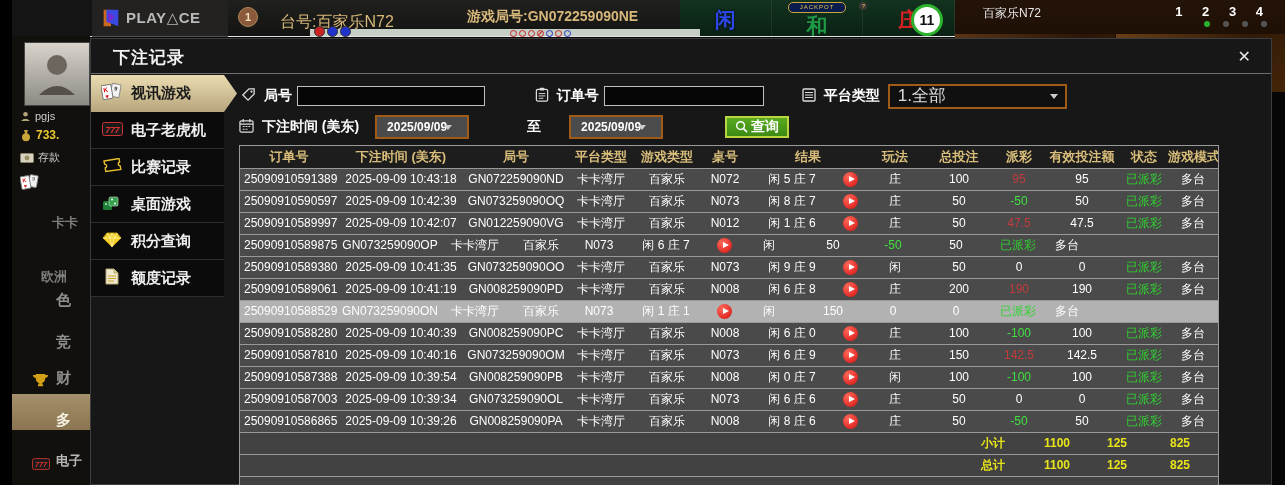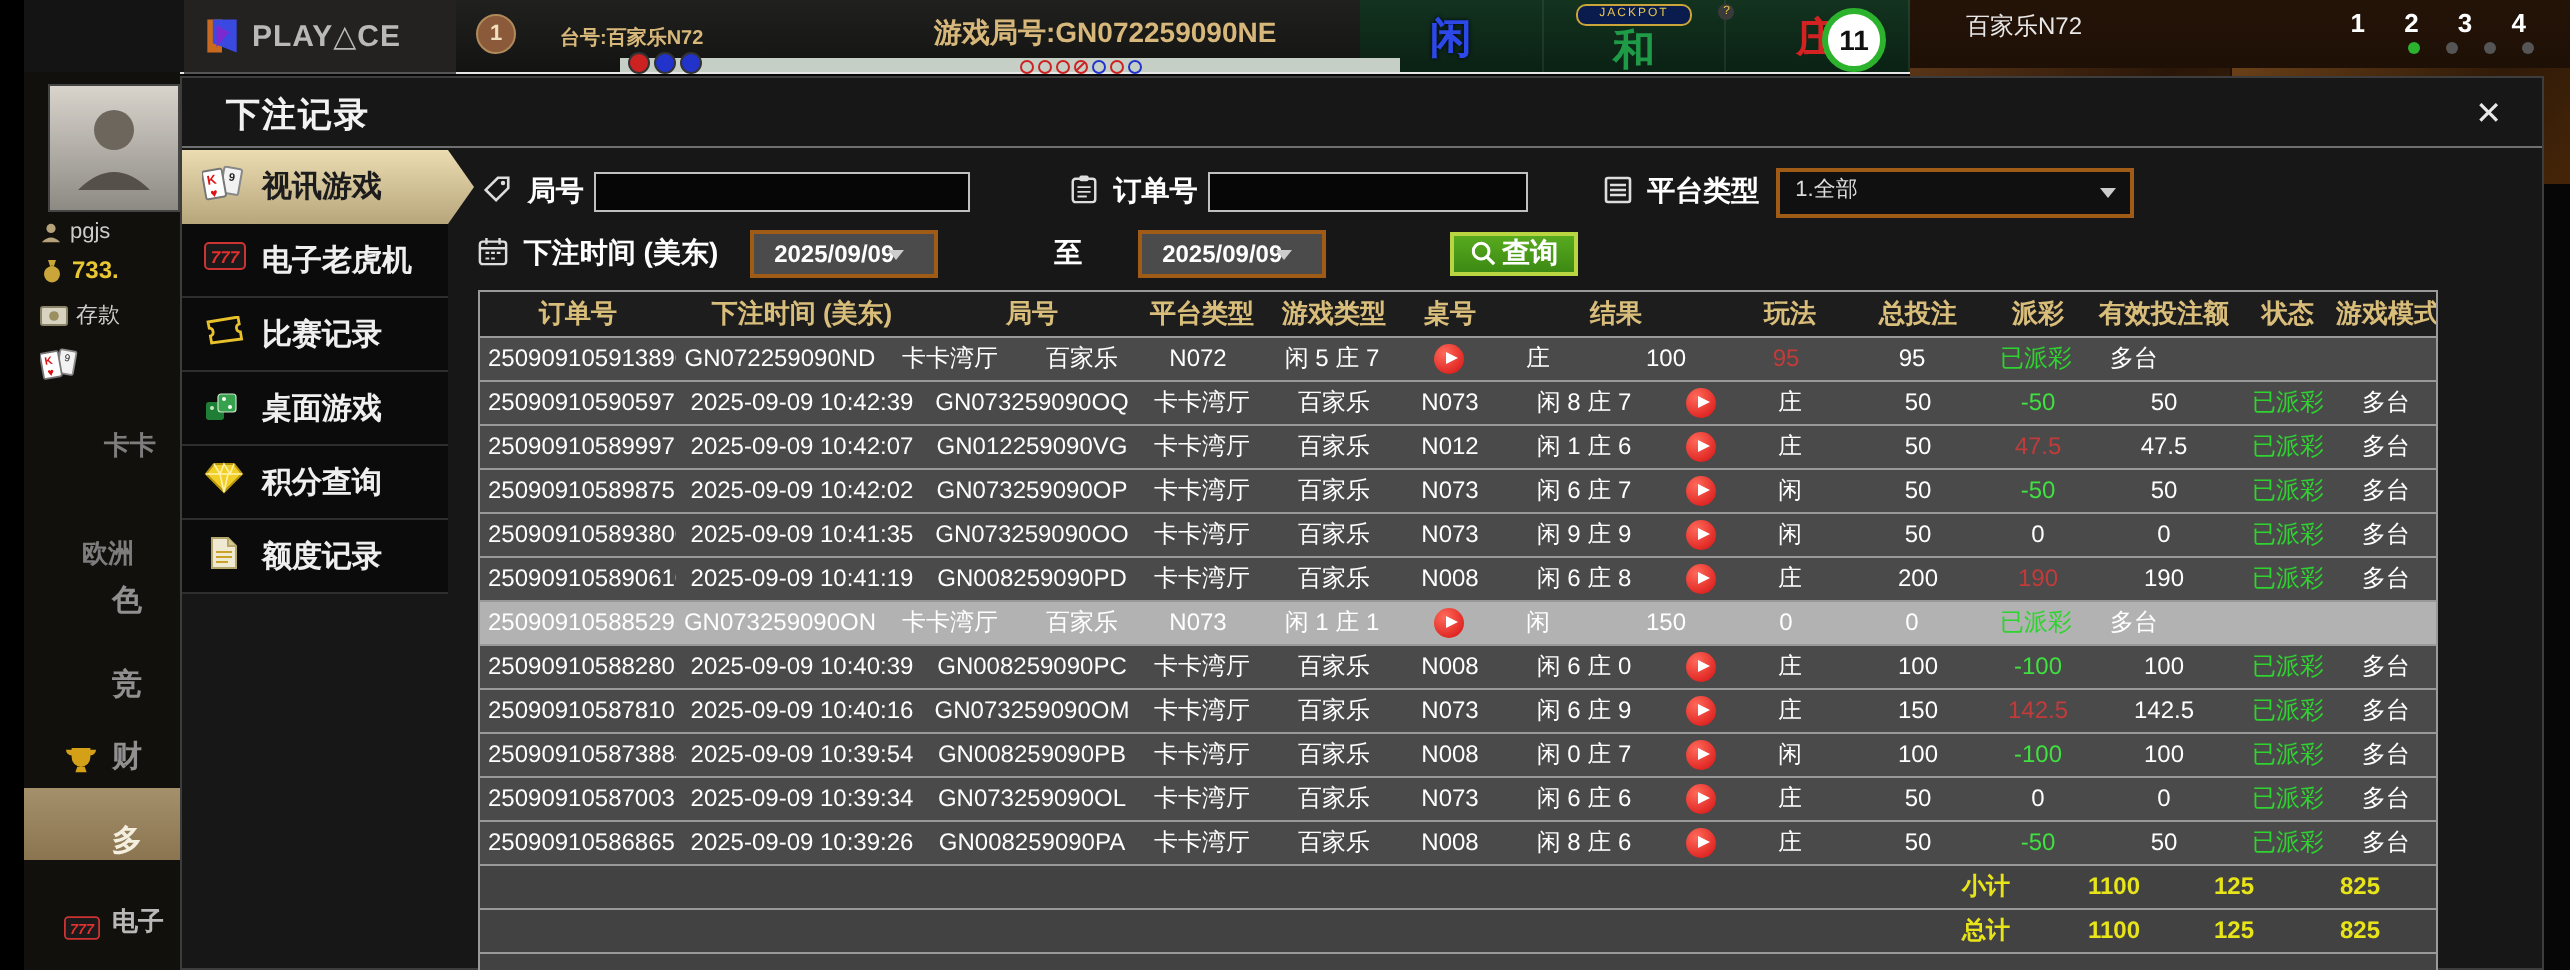--- a/index.html
+++ b/index.html
@@ -15,21 +15,21 @@
   .felt{position:absolute;left:452px;top:0;width:275px;height:36px;background:linear-gradient(180deg,#13331f,#0a2114);display:flex;}
   .felt-zone{flex:1;border-right:1px solid rgba(255,255,255,.07);position:relative;text-align:center;}
   .zone-char{font-size:21px;font-weight:bold;line-height:40px;}
   .zc-player{color:#2c48e8;text-shadow:0 0 2px #001;}
   .zc-tie{color:#1f9a47;line-height:52px;}
   .zc-banker{color:#d42222;}
   .jackpot-pill{position:absolute;left:50%;top:2px;transform:translateX(-50%);width:56px;height:9px;border:1px solid #caa53a;border-radius:5px;background:#0a1b4d;color:#e8c84a;font-size:6px;line-height:9px;letter-spacing:1px;}
   .jackpot-q{position:absolute;right:-5px;top:2px;width:8px;height:8px;border-radius:50%;background:#3a3a3a;color:#e8c84a;font-size:6px;line-height:8px;}
   .countdown{position:absolute;right:12px;top:4px;width:26px;height:26px;border-radius:50%;background:#fff;border:3px solid #2db22d;color:#111;font-weight:bold;font-size:14px;text-align:center;line-height:26px;}
   .tbl-badge{position:absolute;left:10px;top:7px;width:18px;height:18px;border-radius:50%;background:#8a5a3a;border:1px solid #b08a5a;color:#f0e0c0;font-size:11px;font-weight:bold;text-align:center;line-height:18px;}
-  .tbl-label{position:absolute;left:52px;top:12px;color:#d8b87a;font-size:10px;font-weight:bold;}
+  .tbl-label{position:absolute;left:52px;top:12px;color:#d8b87a;font-size:16px;font-weight:normal;}
   .round-label{position:absolute;left:239px;top:8px;color:#d8b87a;font-size:14px;font-weight:bold;}
   .bead-strip{position:absolute;left:82px;top:29px;width:390px;height:7px;background:#c6cfc6;}
   .lane-markers{position:absolute;left:4px;top:-3px;display:flex;gap:2px;}
   .lane-markers .lm{width:9px;height:9px;border-radius:50%;border:1px solid #333;}
   .lm.r{background:#c22;} .lm.b{background:#23c;}
   .bead-row{position:absolute;left:200px;top:1px;display:flex;gap:2px;}
   .bead{width:5px;height:5px;border-radius:50%;background:#c6cfc6;border:1px solid #c22;}
   .bead.b{border-color:#23c;}
   .bead.x{border-color:#c22;position:relative;}
   .bead.x::after{content:"";position:absolute;left:-1px;top:2px;width:6px;height:1px;background:#c22;transform:rotate(-45deg);}
@@ -68,21 +68,21 @@
 
   
   .filters{position:absolute;left:143px;top:0;right:0;}
   .f-label{color:#fff;font-size:14px;font-weight:bold;white-space:nowrap;}
   .f-ico{margin-right:4px;vertical-align:-2px;}
   .f-row1{position:absolute;top:46px;left:7px;height:22px;display:flex;align-items:center;}
   .f-row2{position:absolute;top:76px;left:5px;height:23px;display:flex;align-items:center;}
   .f-input{background:#060606;border:1px solid #c0c0c0;height:20px;color:#eee;font-size:12px;padding:0 5px;box-sizing:border-box;}
   .inp-round{width:188px;margin-left:5px;}
   .inp-order{width:160px;margin-left:5px;}
-  .dd-platform{position:relative;width:167px;height:21px;margin-left:8px;background:#101010;border:2px solid #a05c17;color:#ddd;font-size:11px;line-height:19px;padding-left:8px;box-sizing:content-box;cursor:pointer;}
+  .dd-platform{position:relative;width:167px;height:21px;margin-left:8px;background:#101010;border:2px solid #a05c17;color:#ddd;font-size:17px;line-height:19px;padding-left:8px;box-sizing:content-box;cursor:pointer;}
   .caret{position:absolute;right:7px;top:8px;width:0;height:0;border-left:4px solid transparent;border-right:4px solid transparent;border-top:5px solid #ccc;}
   .datebtn{position:relative;width:90px;height:20px;background:#4b4b4b;border:2px solid #a05c17;color:#fff;font-size:12px;font-weight:bold;text-align:center;line-height:20px;cursor:pointer;}
   .datebtn .caret{right:5px;}
   .datebtn span{margin-right:10px;}
   .to-label{color:#fff;font-size:14px;font-weight:bold;margin:0 0 0 0;}
   .searchbtn{display:flex;align-items:center;gap:3px;height:22px;padding:0 8px;background:linear-gradient(180deg,#58aa1e,#3c8a14);border:2px solid #b9d642;color:#fff;font-size:14px;font-weight:bold;cursor:pointer;}
 
   
   .tbl{position:absolute;left:148px;top:106px;width:978px;border:1px solid #9a9a9a;border-bottom:none;box-sizing:content-box;}
   .trow{display:flex;height:21px;line-height:21px;background:#4a4a4a;border-bottom:1px solid #999;color:#fff;font-size:12px;white-space:nowrap;}
@@ -384,20 +384,21 @@
         <div class="c c-beton">玩法</div>
         <div class="c c-total">总投注</div>
         <div class="c c-payout">派彩</div>
         <div class="c c-valid">有效投注额</div>
         <div class="c c-status">状态</div>
         <div class="c c-mode">游戏模式</div>
       </div>
       <div>
           <div class="trow">
     <div class="c c-ord tl">250909105913890</div>
+    <div class="c c-time">2025-09-09 10:43:18</div>
     <div class="c c-round">GN072259090ND</div>
     <div class="c c-plat">卡卡湾厅</div>
     <div class="c c-game">百家乐</div>
     <div class="c c-tbl">N072</div>
     <div class="c c-res">闲 5 庄 7</div>
     <div class="c c-play">
               <span class="playbtn"></span>
             </div>
     <div class="c c-beton">庄</div>
     <div class="c c-total">100</div>
@@ -437,21 +438,20 @@
             </div>
     <div class="c c-beton">庄</div>
     <div class="c c-total">50</div>
     <div class="c c-payout pos">47.5</div>
     <div class="c c-valid">47.5</div>
     <div class="c c-status status">已派彩</div>
     <div class="c c-mode">多台</div>
   </div>
           <div class="trow">
     <div class="c c-ord tl">250909105898756</div>
-    <div class="c c-time">2025-09-09 10:42:02</div>
     <div class="c c-round">GN073259090OP</div>
     <div class="c c-plat">卡卡湾厅</div>
     <div class="c c-game">百家乐</div>
     <div class="c c-tbl">N073</div>
     <div class="c c-res">闲 6 庄 7</div>
     <div class="c c-play">
               <span class="playbtn"></span>
             </div>
     <div class="c c-beton">闲</div>
     <div class="c c-total">50</div>

